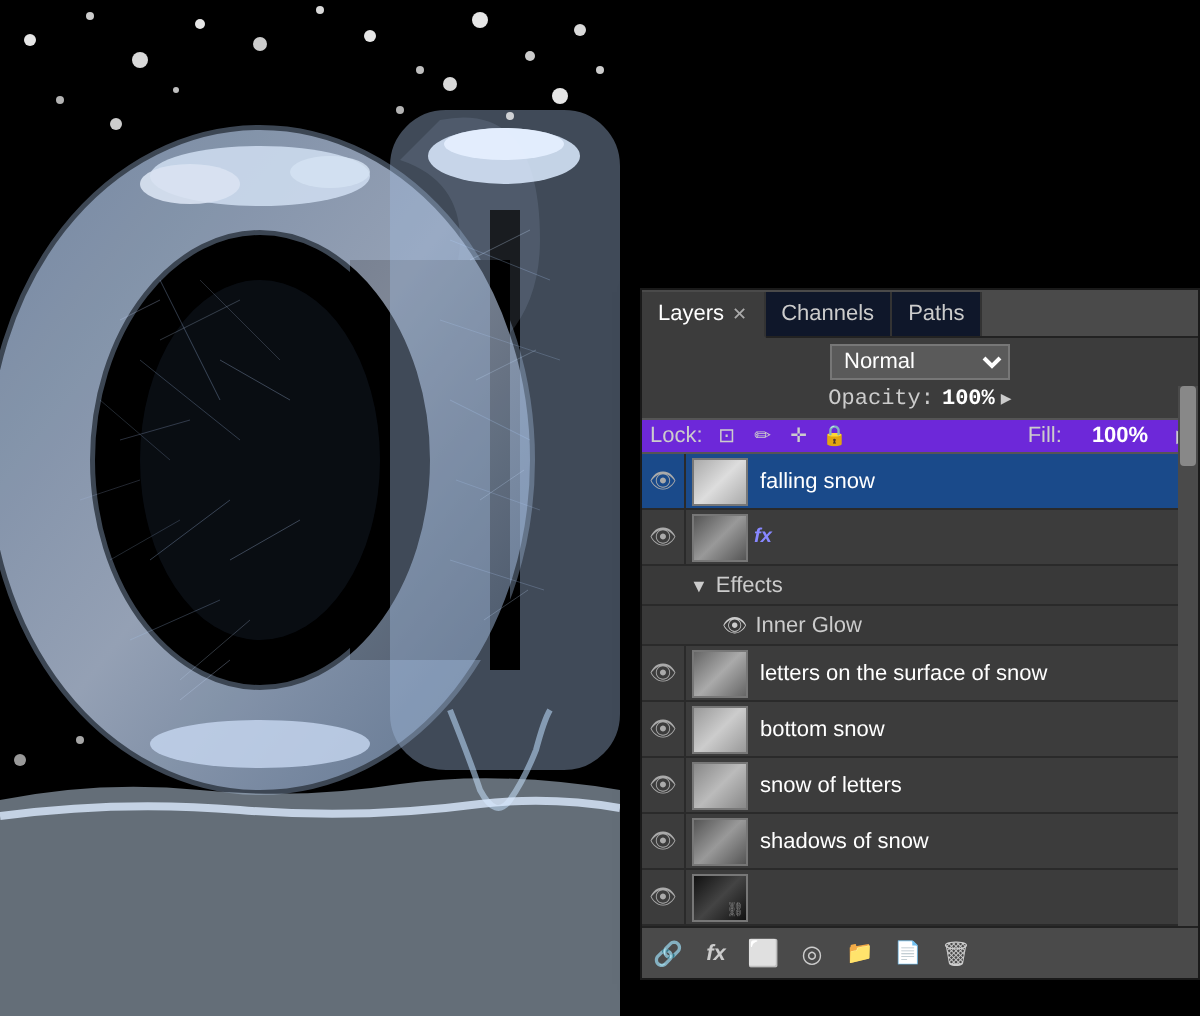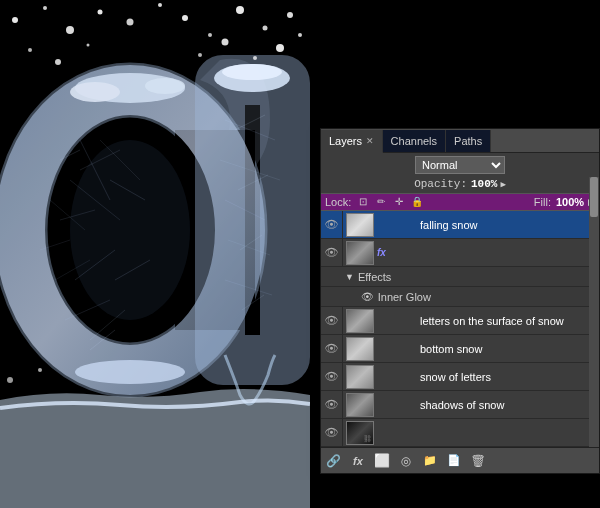--- a/index.html
+++ b/index.html
@@ -19,21 +19,21 @@
       top: 0; left: 0;
       width: 600px;
       height: 508px;
       background: #000;
       overflow: hidden;
     }
 
     
     #layers-panel {
       position: absolute;
-      top: 128px;
+      top: 144px;
       right: 0px;
       width: 280px;
       background: #3c3c3c;
       border: 1px solid #1a1a1a;
       box-shadow: -2px 2px 8px rgba(0,0,0,0.7);
     }
 
     
     .panel-tabs {
       display: flex;
@@ -100,38 +100,38 @@
       font-family: Liberation Mono, monospace;
     }
 
     
     .lock-row {
       display: flex;
       align-items: center;
       padding: 2px 4px;
       gap: 6px;
       border-bottom: 1px solid #555;
-      background: #701a75;
+      background: #6d28d9;
       font-size: 11px;
       color: #ccc;
     }
 
     .lock-icon {
       width: 12px;
       height: 12px;
       display: inline-block;
       text-align: center;
       font-size: 10px;
       cursor: pointer;
     }
 
     .fill-row {
       display: flex;
       align-items: center;
-      gap: 3px;
+      gap: 13px;
       margin-left: auto;
     }
 
     
     .layer-list {
       background: #3c3c3c;
       overflow-y: auto;
       max-height: 280px;
     }
 
@@ -183,21 +183,20 @@
       background: linear-gradient(135deg, #888 0%, #bbb 50%, #888 100%);
     }
 
     .layer-name {
       flex: 1;
       padding-left: 3px;
       color: #fff;
       font-size: 11px;
       white-space: nowrap;
       overflow: hidden;
-      margin-left: 40px;
     }
 
     .layer-item.selected .layer-name {
       color: #fff;
     }
 
     .fx-badge {
       color: #8888ff;
       font-size: 10px;
       font-style: italic;

